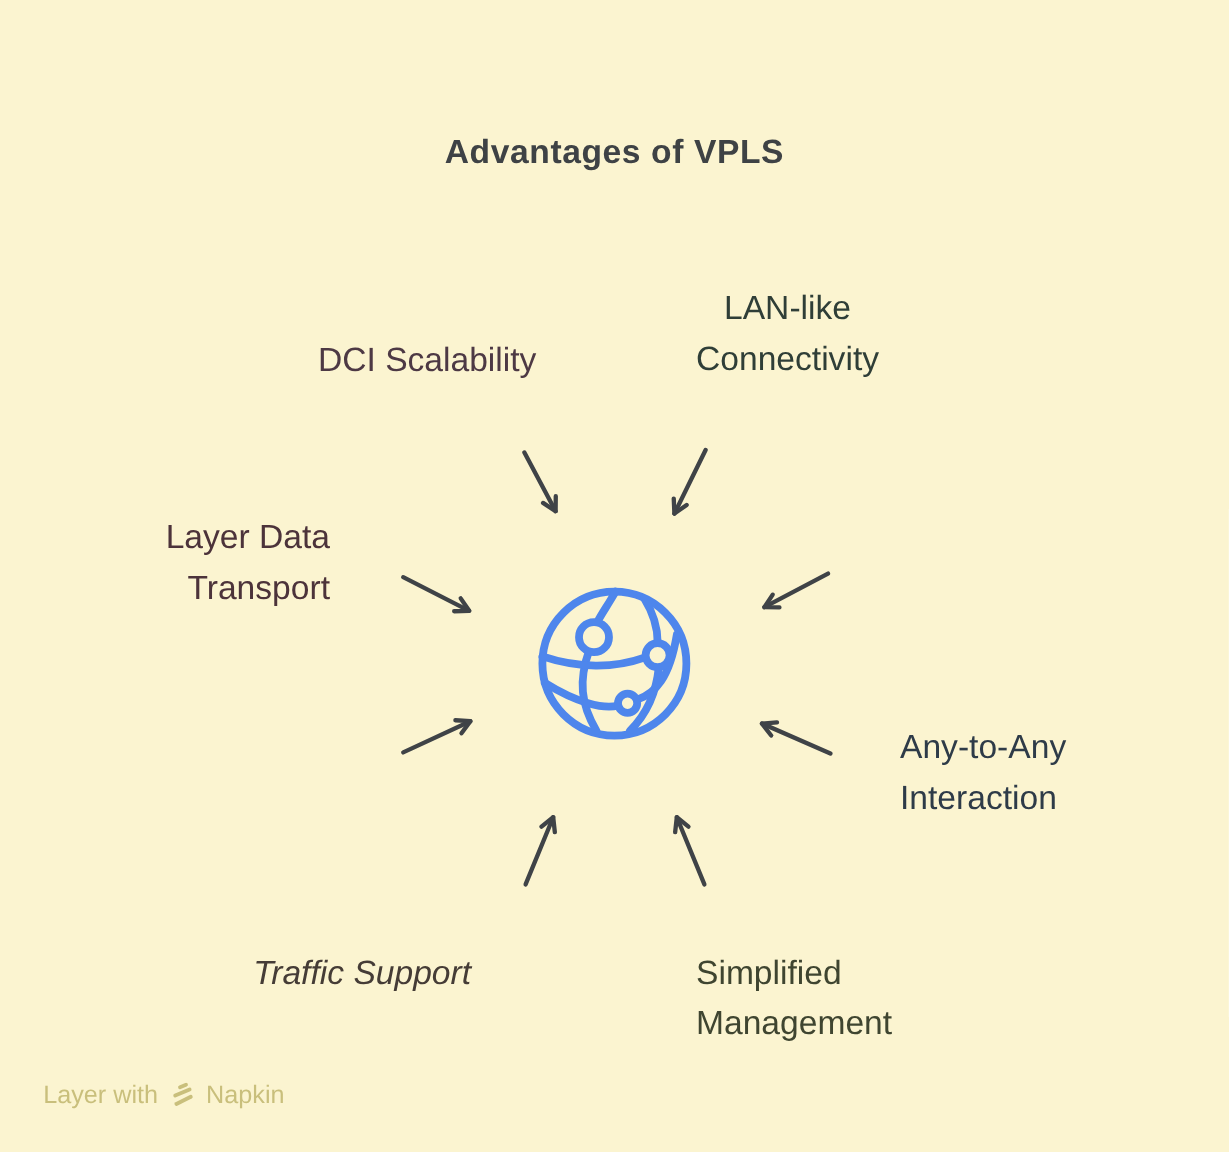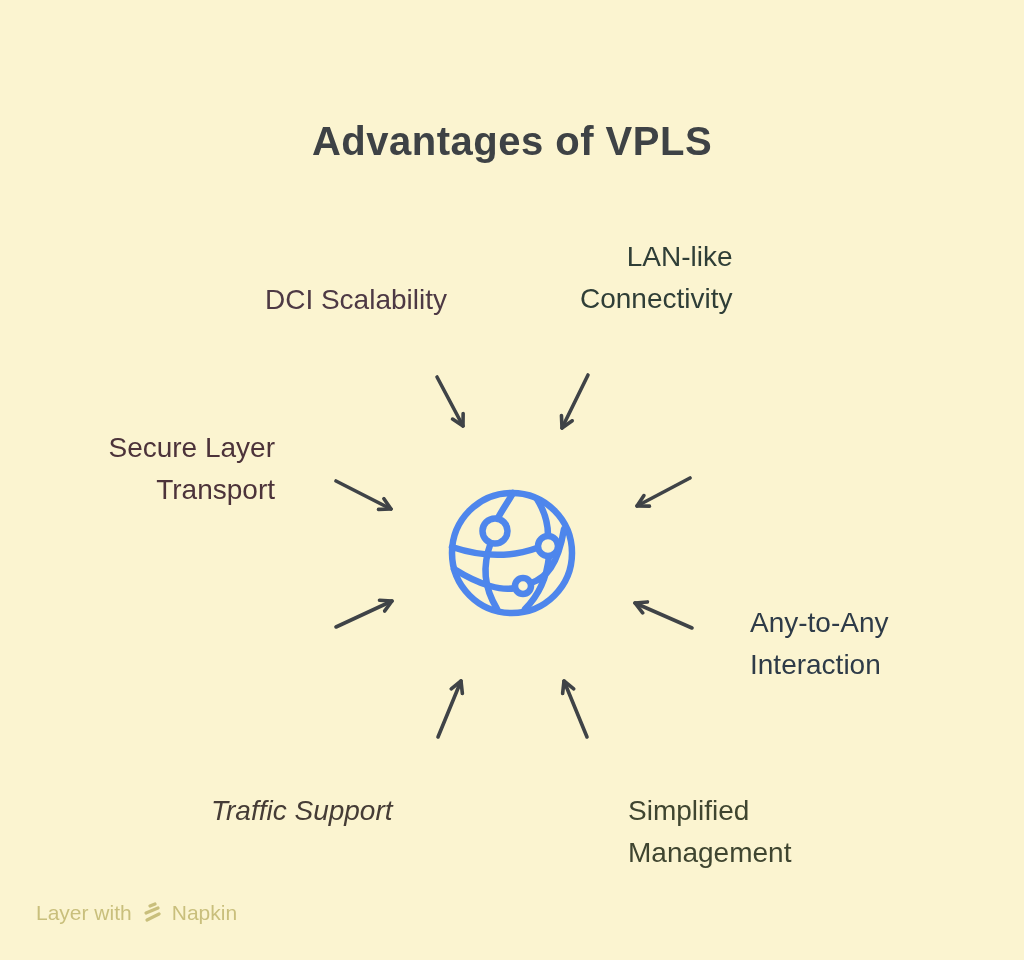--- a/index.html
+++ b/index.html
@@ -12,32 +12,32 @@
     width: 1024px;
     height: 960px;
     background: #FBF4D0;
     overflow: hidden;
   }
   .diagram-title {
     position: absolute;
     left: 0; top: 92px;
     width: 1024px;
     text-align: center;
-    font-size: 40px;
+    font-size: 28px;
     font-weight: 700;
     letter-spacing: 0.5px;
   }
   .node-label {
     position: absolute;
     font-size: 28px;
     line-height: 42px;
     white-space: pre-line;
     font-weight: 400;
   }
-  .lbl-lan        { left: 580px; top: 236px; text-align: right; }
+  .lbl-lan        { left: 580px; top: 236px; text-align: center; }
   .lbl-dci        { left: 207px; top: 279px; width: 240px; text-align: right; }
   .lbl-secure     { left: 35px;  top: 427px; width: 240px; text-align: right; }
   .lbl-layer2     { left: 750px; top: 427px; text-align: left; }
   .lbl-flex       { left: 33px;  top: 598px; width: 240px; text-align: right; }
   .lbl-any        { left: 750px; top: 602px; text-align: left; }
   .lbl-traffic    { left: 211px; top: 790px; text-align: left; font-style: italic; }
   .lbl-simplified { left: 580px; top: 790px; text-align: left; }
   .svg-layer {
     position: absolute;
     left: 0; top: 0;
@@ -57,26 +57,26 @@
 </head>
 <body>
 
 <div class="canvas">
 
   <h1 class="diagram-title" style="color: rgb(62, 66, 69);">Advantages of VPLS</h1>
 
   <div class="node-label lbl-lan" style="color: rgb(47, 62, 55);">LAN-like
 Connectivity</div>
   <div class="node-label lbl-dci" style="color: rgb(77, 57, 68);">DCI Scalability</div>
-  <div class="node-label lbl-secure" style="color: rgb(76, 51, 58);">Secure Layer
+  <div class="node-label lbl-secure" style="color: rgb(76, 51, 58);">Layer Data
 Transport</div>
   <div class="node-label lbl-any" style="color: rgb(46, 59, 72);">Any-to-Any
 Interaction</div>
   <div class="node-label lbl-traffic" style="color: rgb(69, 60, 54);">Traffic Support</div>
-  <div class="node-label lbl-simplified" style="color: rgb(63, 69, 48); margin-left: 48px;">Simplified
+  <div class="node-label lbl-simplified" style="color: rgb(63, 69, 48);">Simplified
 Management</div>
 
   <svg class="svg-layer" viewBox="0 0 1024 960" xmlns="http://www.w3.org/2000/svg" style="color: rgb(63, 67, 71);">
     <defs>
       <marker id="ah" markerUnits="userSpaceOnUse" markerWidth="30" markerHeight="30" refX="13" refY="8" orient="auto">
         <polyline points="2,2 13,8 2,14" fill="none" stroke="currentColor" stroke-width="3.6" stroke-linecap="round" stroke-linejoin="round"></polyline>
       </marker>
     </defs>
     <g stroke="currentColor" stroke-width="3.6" stroke-linecap="round" fill="none">
       <line x1="437" y1="377" x2="463" y2="426" marker-end="url(#ah)"></line>

